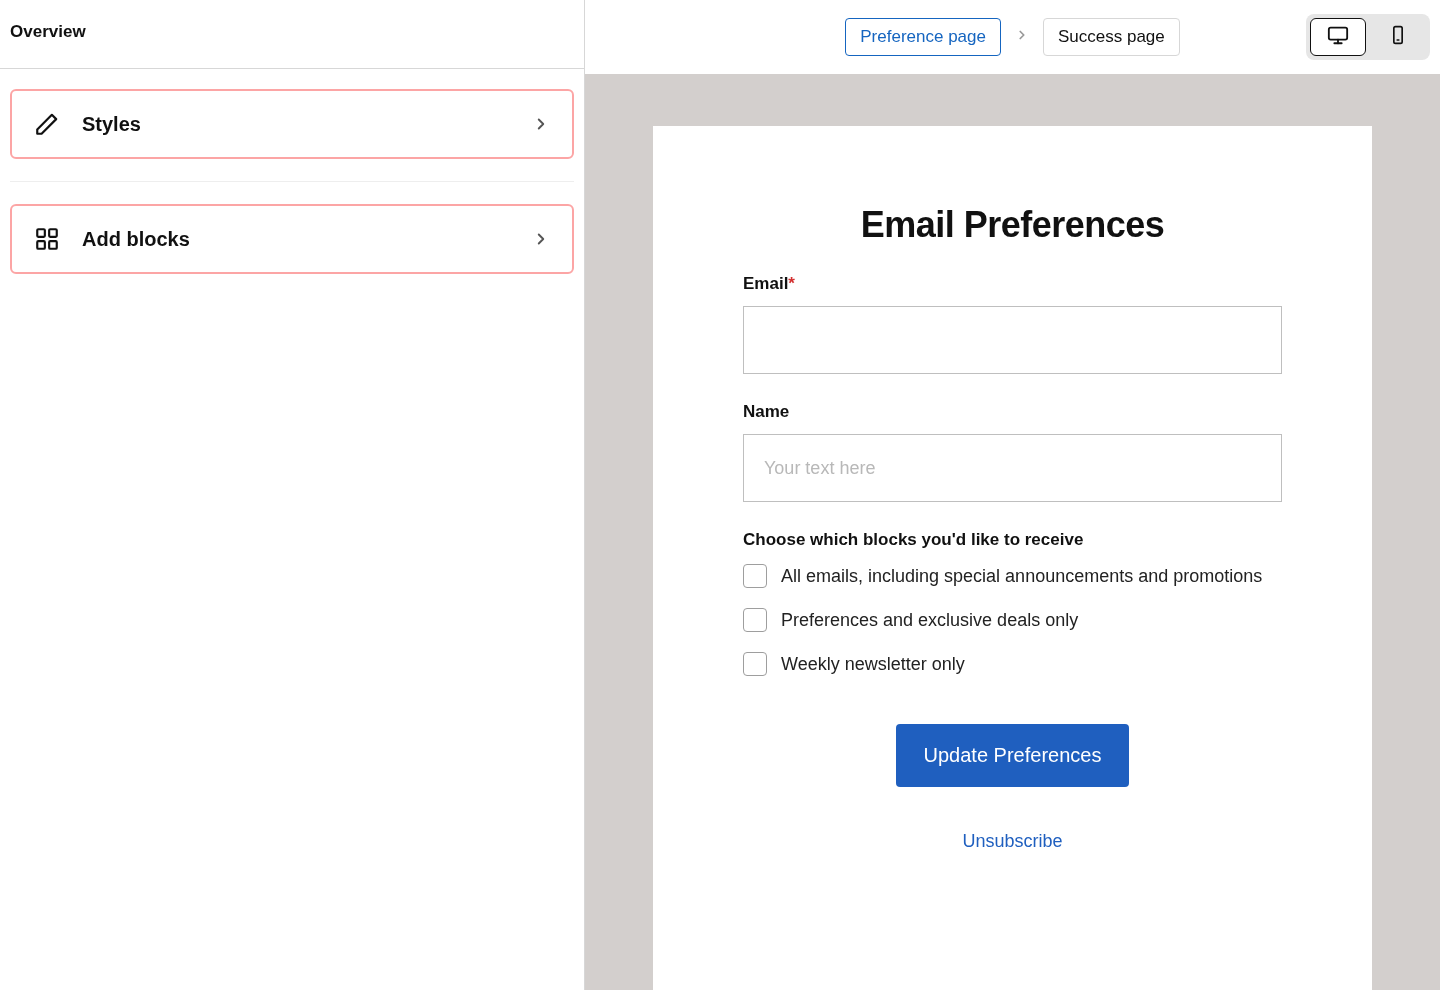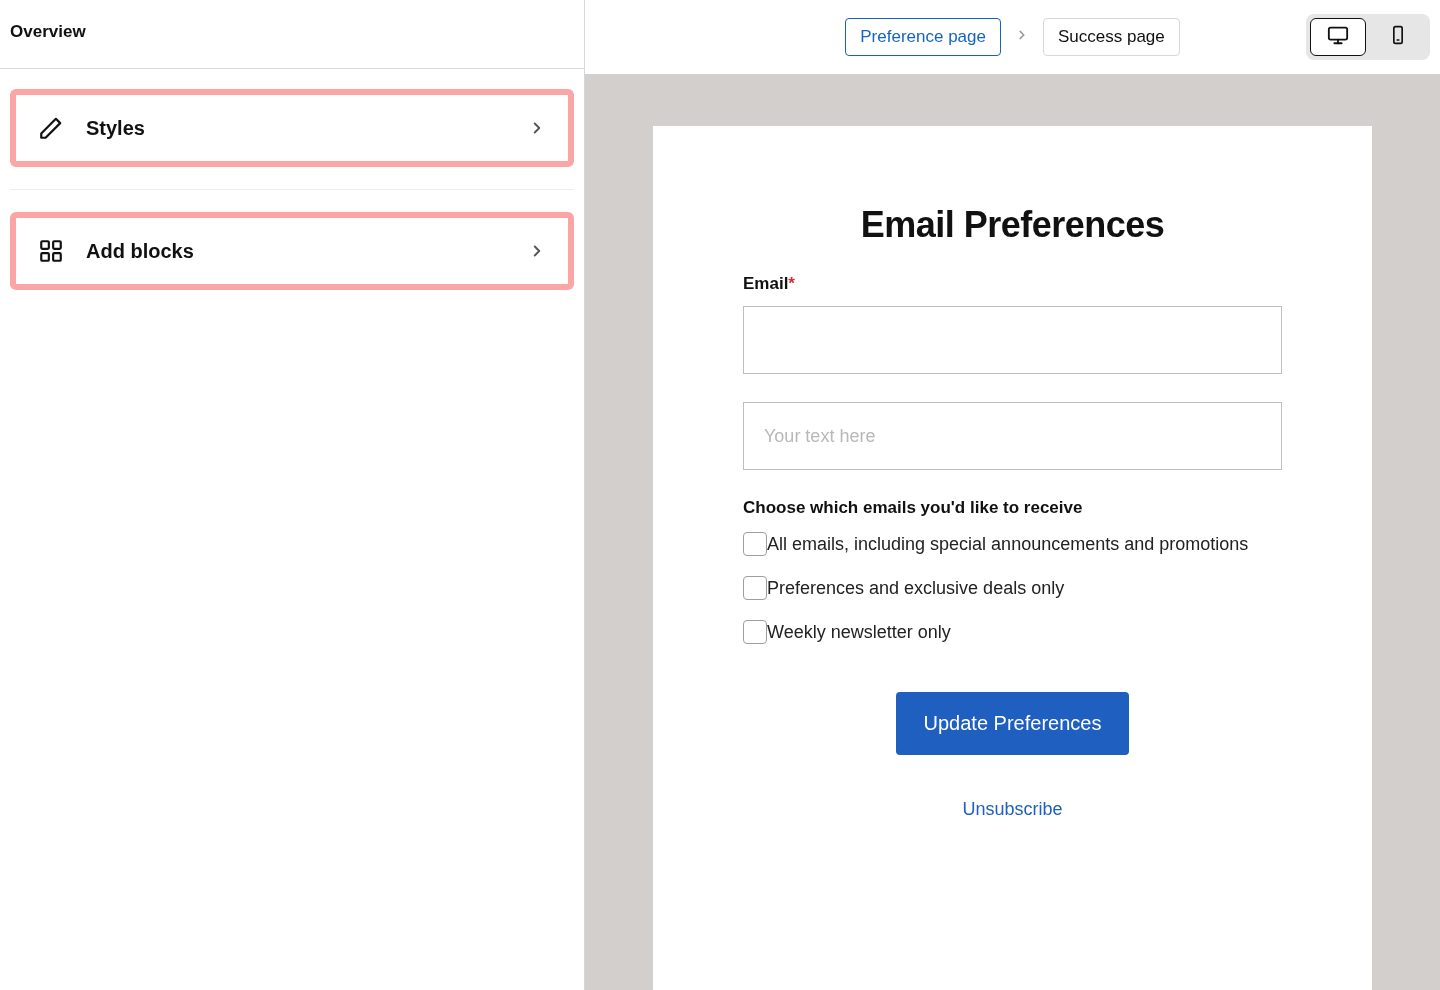--- a/index.html
+++ b/index.html
@@ -22,21 +22,21 @@
     .sidebar-header {
       padding: 22px 10px 26px;
       border-bottom: 1px solid #d7d7d7;
       font-weight: 700;
       font-size: 17px;
     }
     .sidebar-body {
       padding: 20px 10px;
     }
     .panel-card {
-      border: 6px solid #fca5a5;
+      border: 2px solid #fca5a5;
       border-radius: 6px;
       padding: 20px 22px;
       display: flex;
       align-items: center;
       gap: 22px;
       cursor: pointer;
       background: #fff;
     }
     .panel-card + .panel-divider {
       height: 1px;
@@ -148,20 +148,21 @@
     .text-input::placeholder { color: #b8b8b8; }
 
     .opts-heading {
       font-weight: 700;
       font-size: 17px;
       margin-bottom: 14px;
     }
     .opt-row {
       display: flex;
       align-items: center;
+      gap: 14px;
       margin-bottom: 20px;
     }
     .opt-check {
       width: 24px;
       height: 24px;
       border: 1.5px solid #9e9e9e;
       border-radius: 4px;
       cursor: pointer;
       flex-shrink: 0;
     }
@@ -273,24 +274,25 @@
       <div class="form">
 
         <div class="field">
           <label class="field-label">
             <span>Email</span><span class="req">*</span>
           </label>
           <input class="text-input" type="text" style="">
         </div>
 
         <div class="field">
+          <label class="field-label">Name</label>
           <input class="text-input" type="text" placeholder="Your text here" style="">
         </div>
 
-        <div class="opts-heading">Choose which emails you'd like to receive</div>
+        <div class="opts-heading">Choose which blocks you'd like to receive</div>
 
         <div class="opt-row">
           <div class="opt-check"></div>
           <span class="opt-label">All emails, including special announcements and promotions</span>
         </div>
         <div class="opt-row">
           <div class="opt-check"></div>
           <span class="opt-label">Preferences and exclusive deals only</span>
         </div>
         <div class="opt-row">

